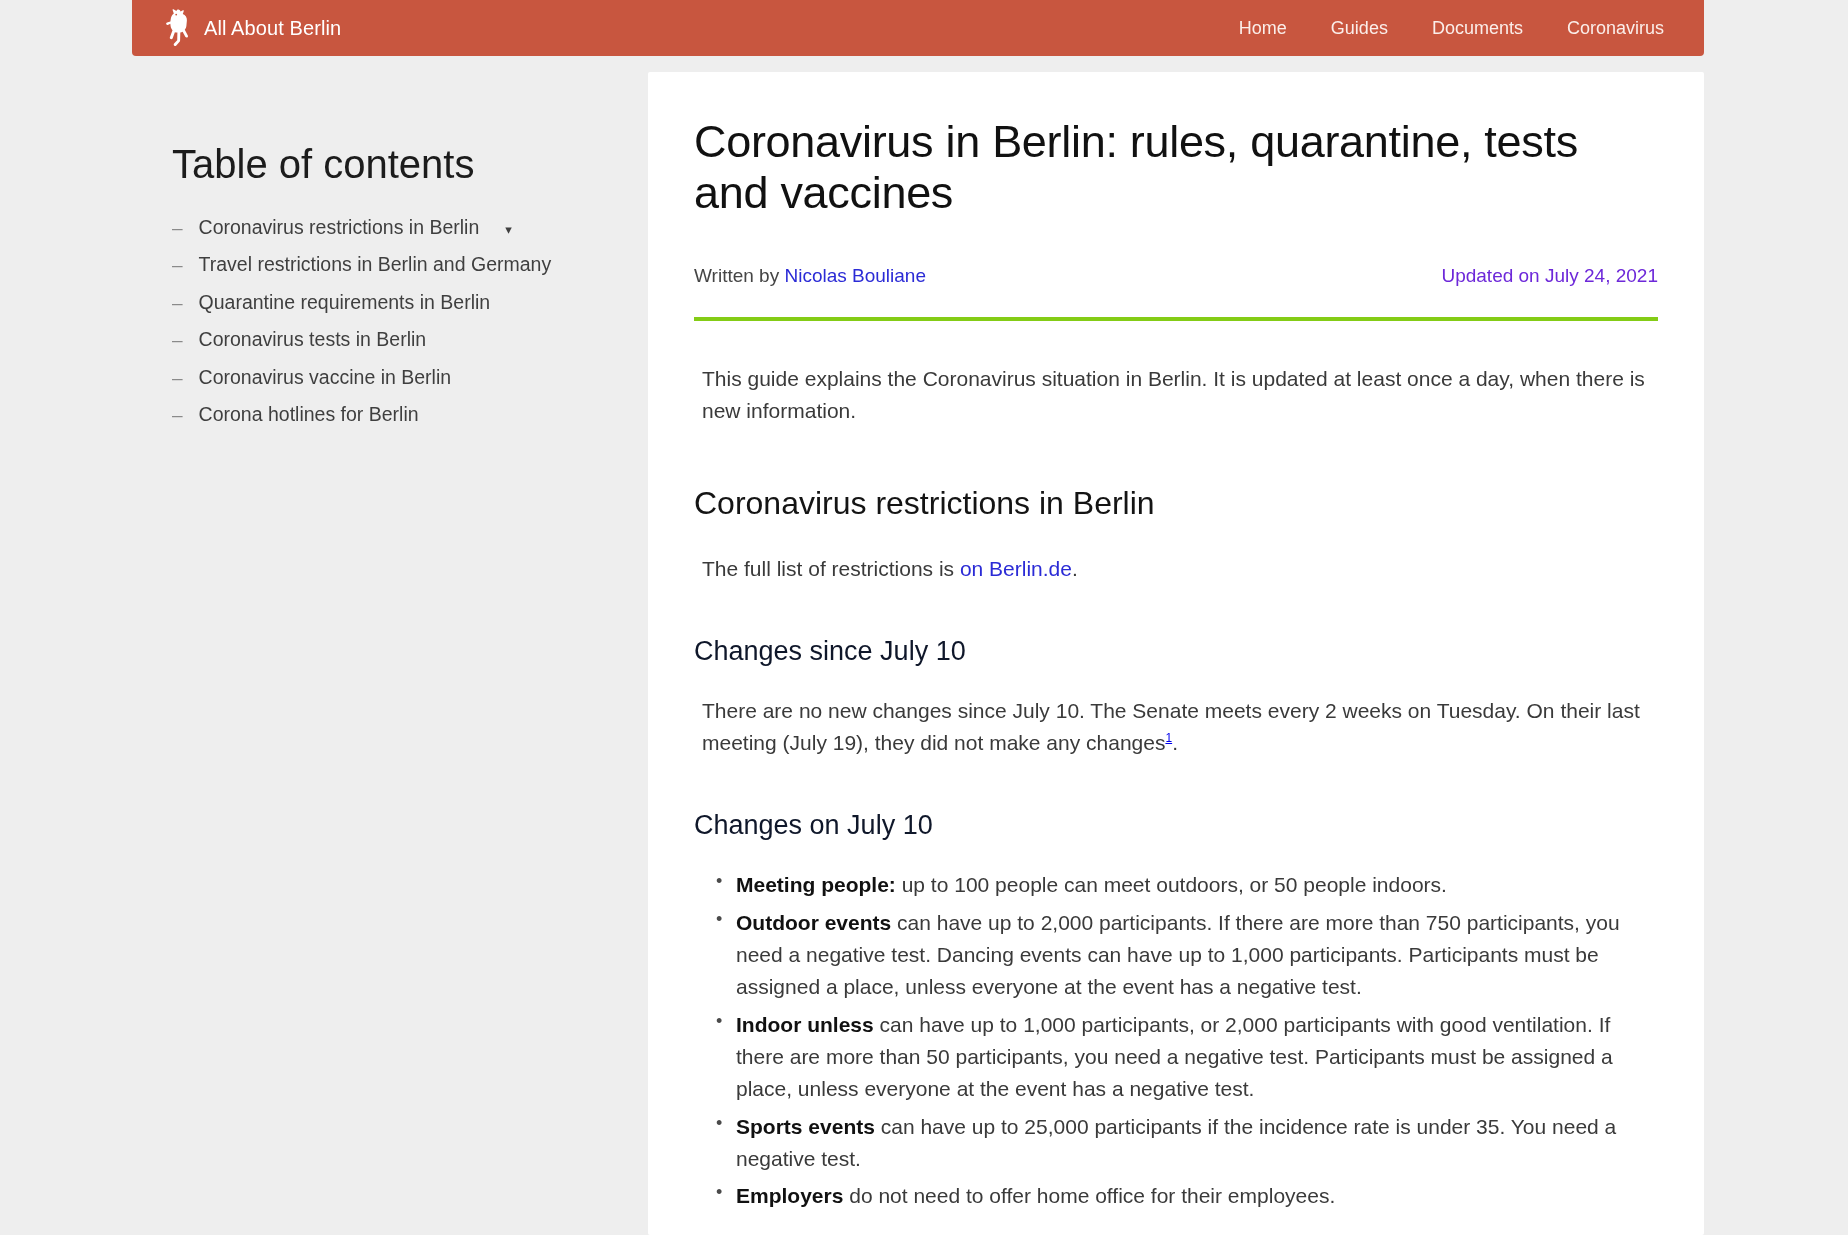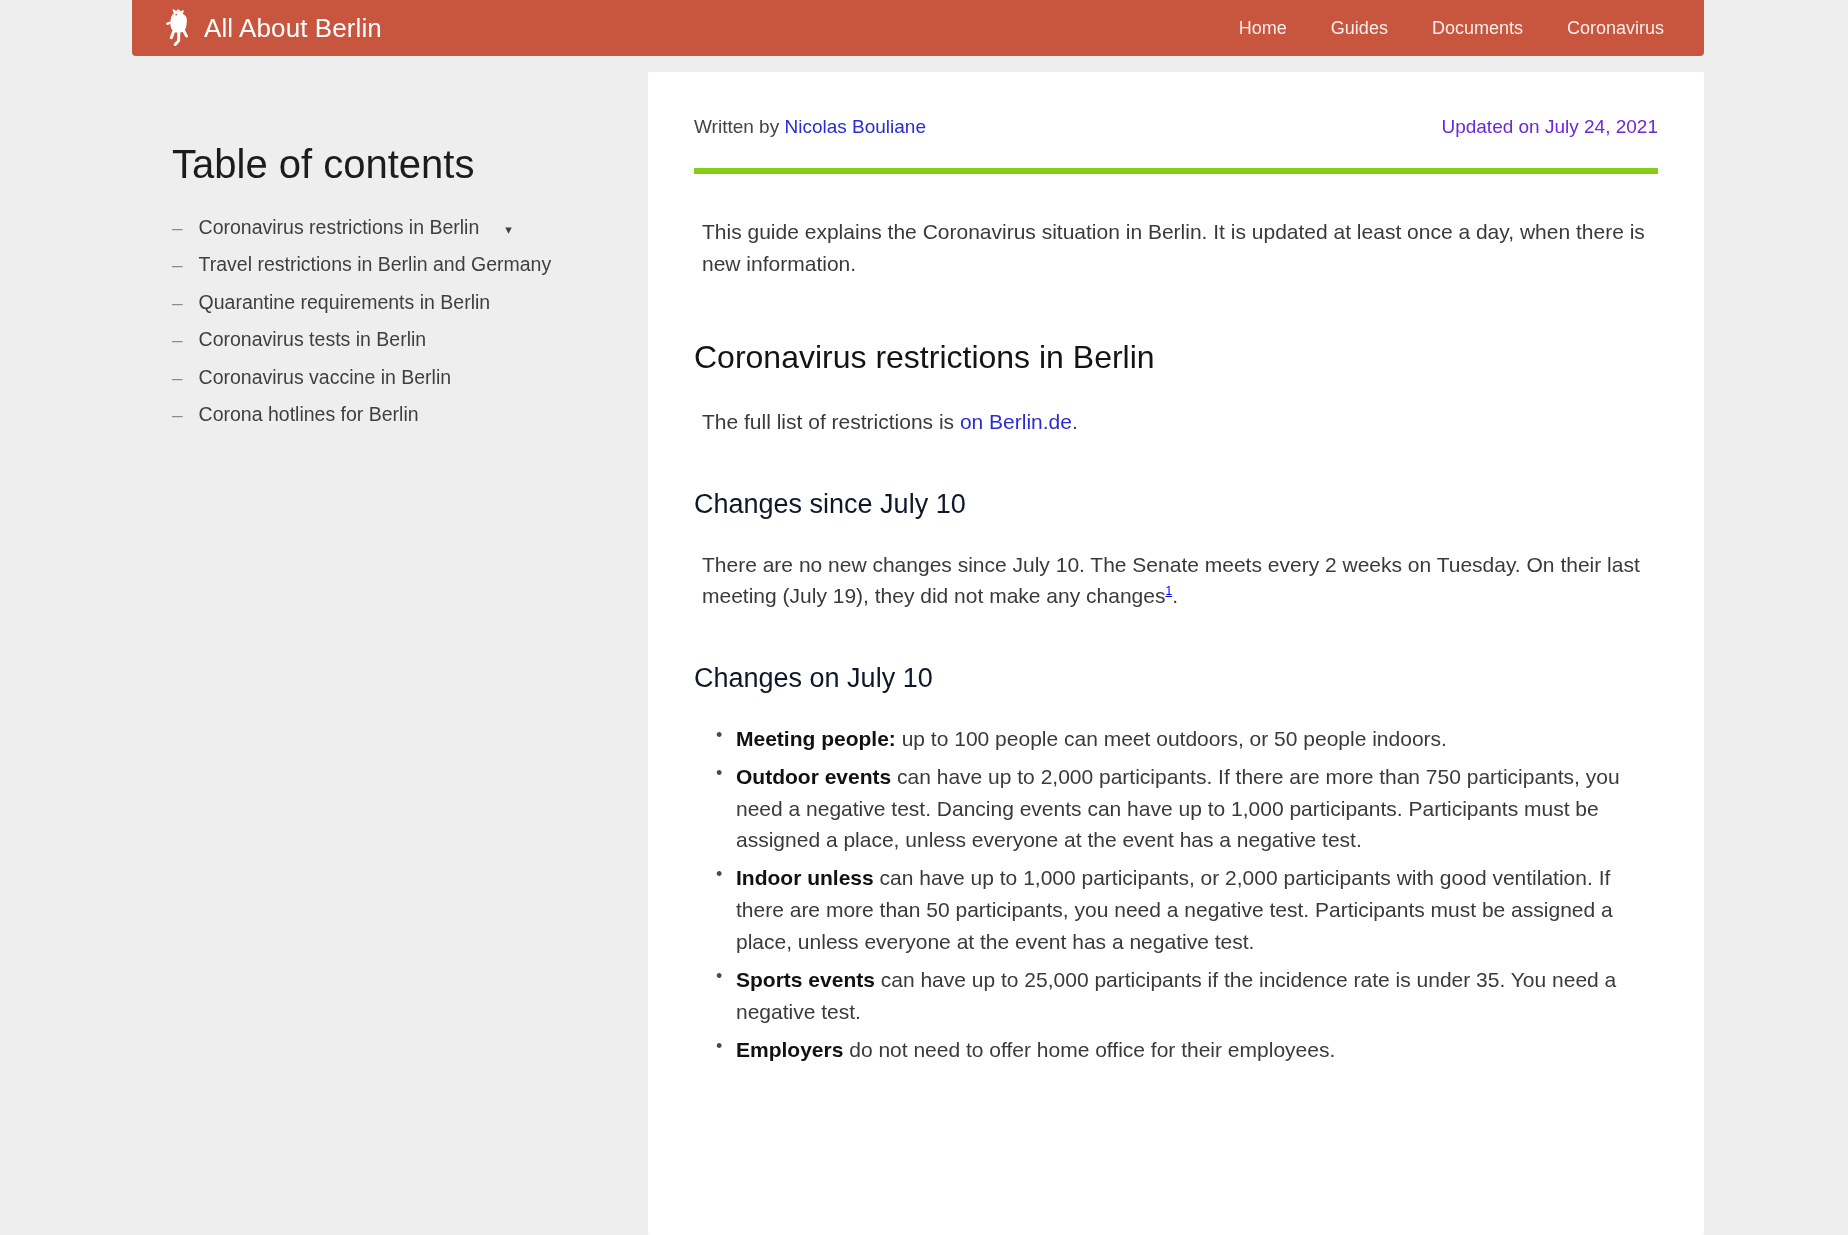--- a/index.html
+++ b/index.html
@@ -36,21 +36,21 @@
     gap: 12px;
     text-decoration: none;
   }
   .bear-icon {
     width: 30px;
     height: 40px;
     display: block;
   }
   .brand-name {
     color: #ffffff;
-    font-size: 26px;
+    font-size: 20px;
     font-weight: 400;
     letter-spacing: .1px;
     line-height: 1;
   }
   .main-nav {
     display: flex;
     align-items: center;
     gap: 44px;
     padding-right: 16px;
     justify-content: flex-end;
@@ -132,21 +132,21 @@
     font-weight: 400;
     color: #111111;
     margin: 0 0 46px 0;
     letter-spacing: -0.3px;
   }
   .byline-row {
     display: flex;
     justify-content: space-between;
     align-items: baseline;
     padding-bottom: 30px;
-    border-bottom: 6px solid #84cc16;
+    border-bottom: 4px solid #84cc16;
   }
   .byline-left {
     font-size: 19px;
     color: #454545;
   }
   .author-link {
     color: #2b2bd6;
     text-decoration: none;
   }
   .byline-right {
@@ -263,20 +263,21 @@
         <a class="toc-link" href="#">Coronavirus vaccine in Berlin</a>
       </li>
       <li class="toc-item">
         <span class="toc-dash">–</span>
         <a class="toc-link" href="#">Corona hotlines for Berlin</a>
       </li>
     </ul>
   </aside>
 
   <article class="article-card">
+    <h1 class="article-title">Coronavirus in Berlin: rules, quarantine, tests and vaccines</h1>
 
     <div class="byline-row">
       <div class="byline-left">
         <span>Written by </span><a class="author-link" href="#">Nicolas Bouliane</a>
       </div>
       <div class="byline-right">Updated on July 24, 2021</div>
     </div>
 
     <p class="body-text intro">This guide explains the Coronavirus situation in Berlin. It is updated at least once a day, when there is new information.</p>
 

